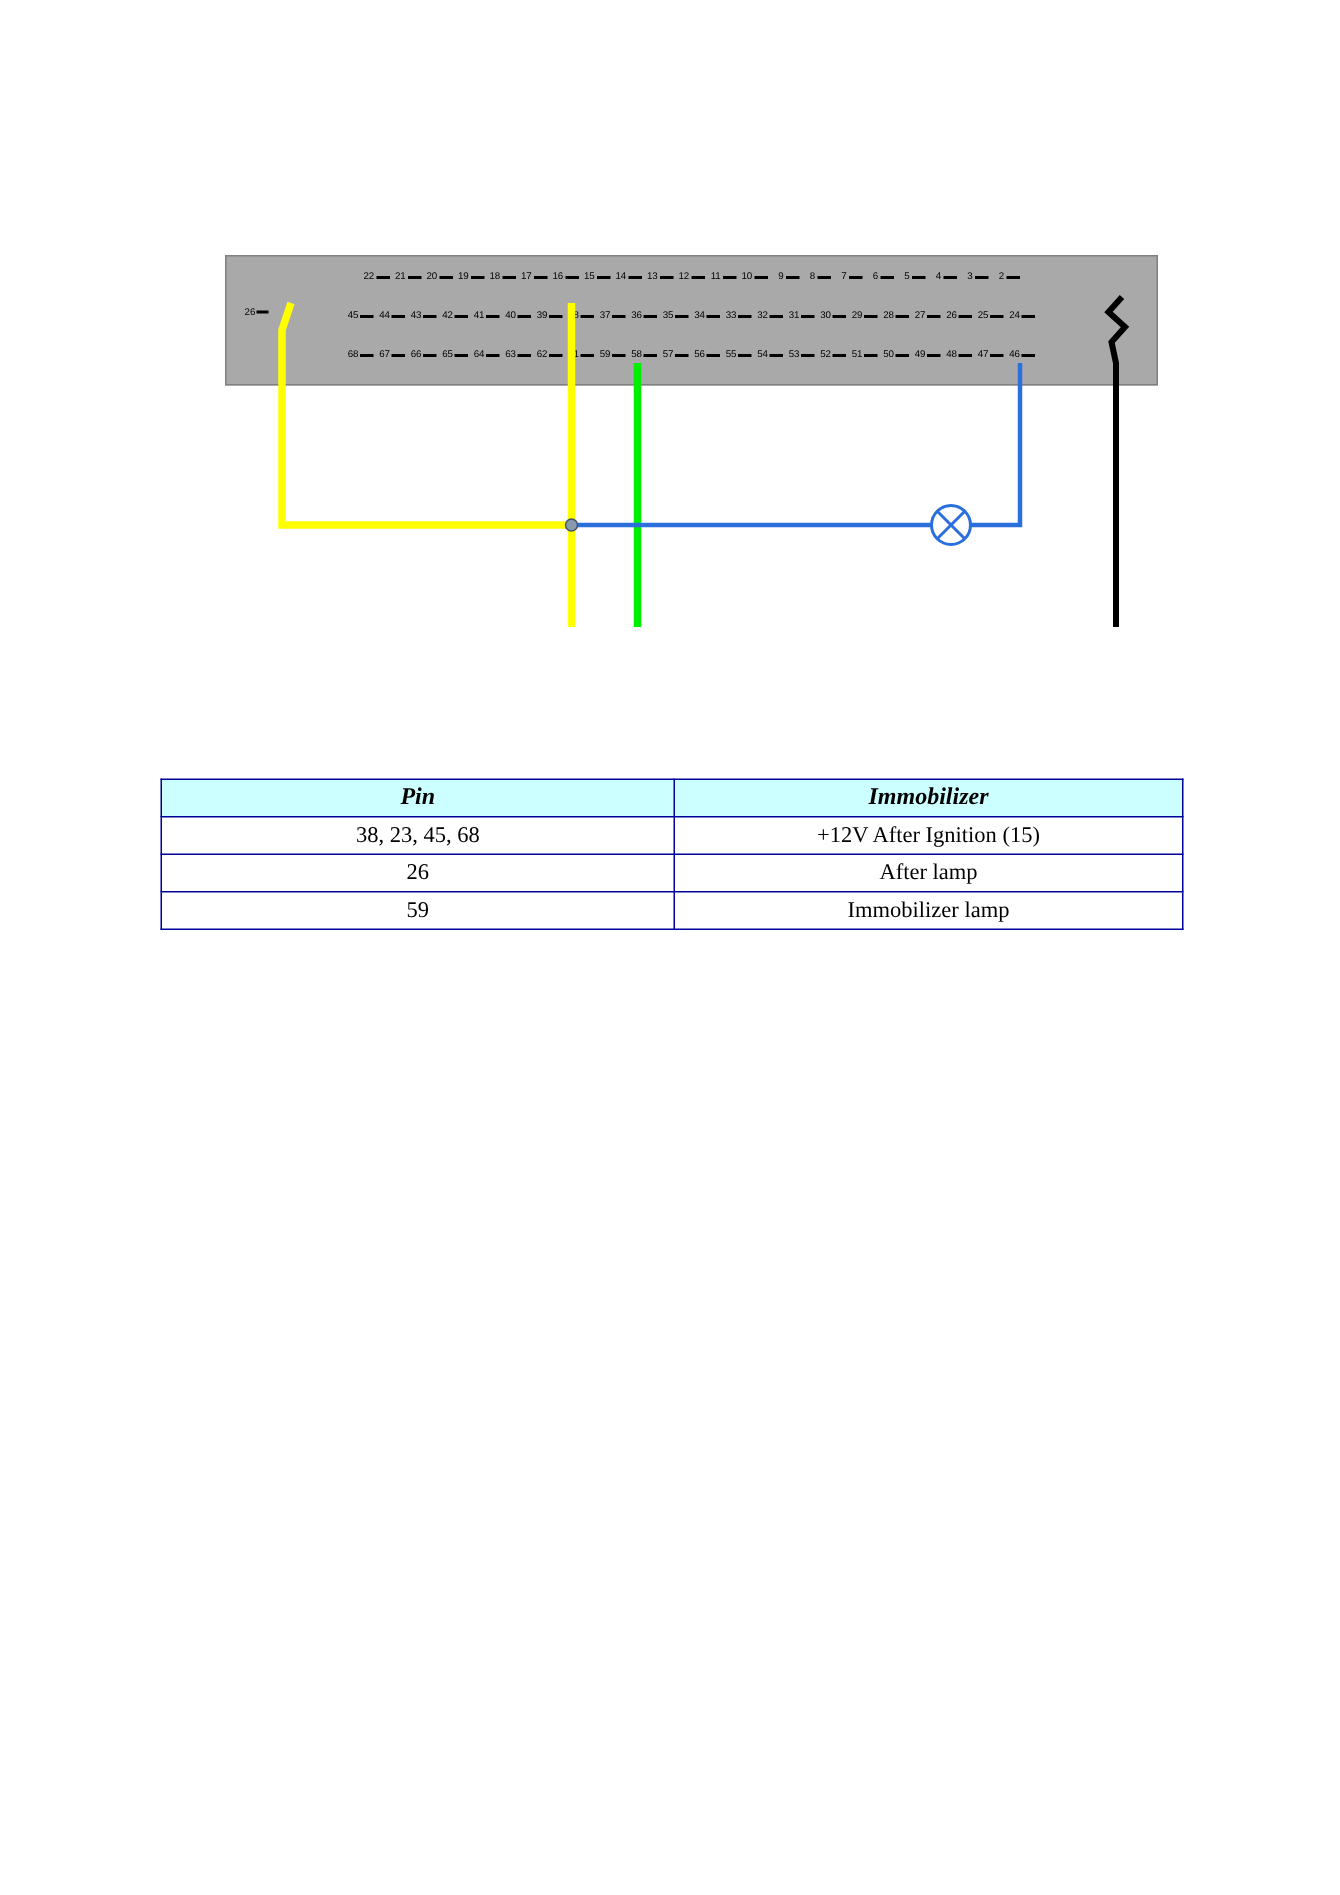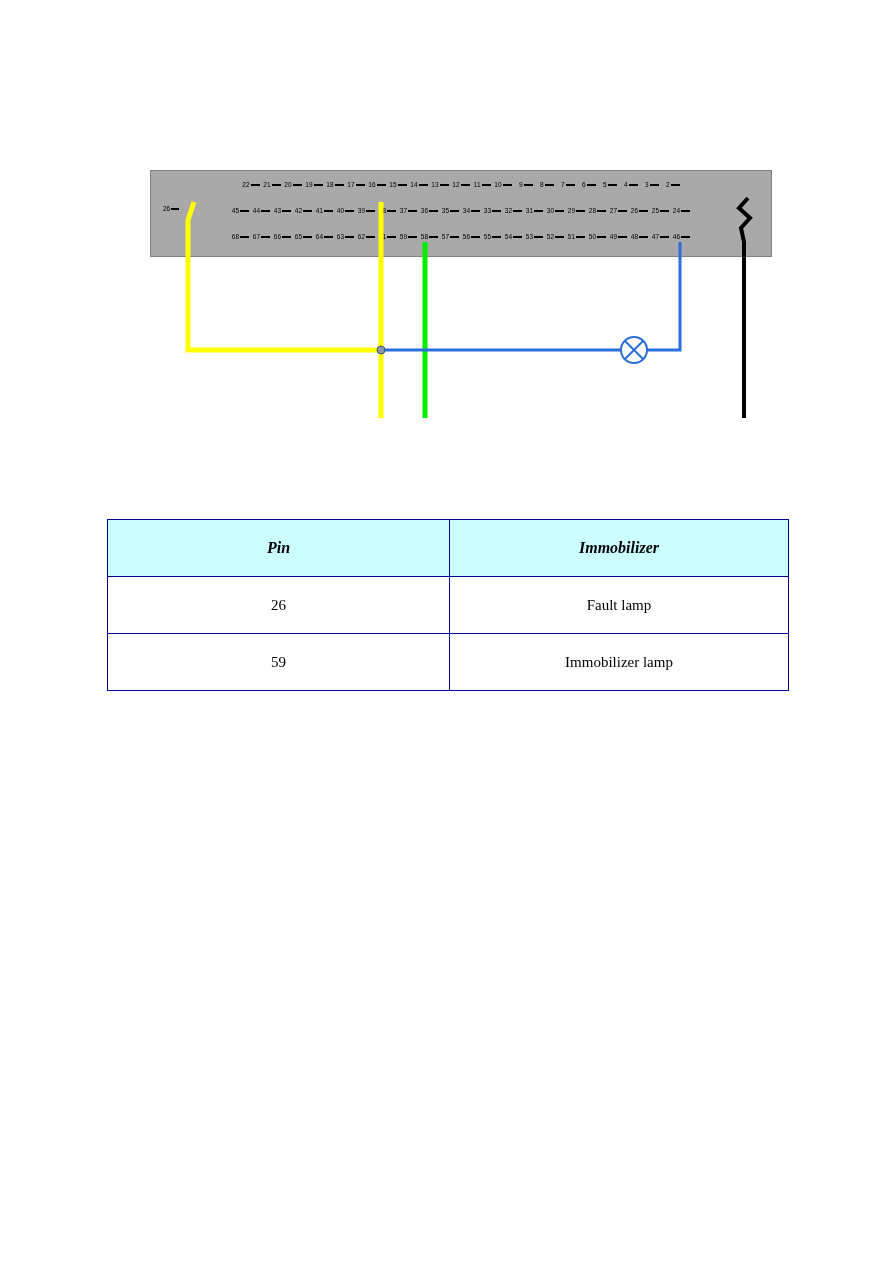--- a/index.html
+++ b/index.html
@@ -100,21 +100,21 @@
     top: 519px;
     width: 681px;
     border-collapse: collapse;
     table-layout: fixed;
   }
   #pin-table th, #pin-table td {
     border: 1px solid #00009a;
     text-align: center;
     font-size: 15px;
     color: #000000;
-    padding: 18px 4px;
+    padding: 2px 4px;
     height: 20px;
     background: #ffffff;
   }
   #pin-table thead th {
     background: #ccffff;
     font-style: italic;
     font-weight: bold;
     font-size: 16px;
   }
   #pin-table col.c1 { width: 342px; }
@@ -426,22 +426,26 @@
         <col class="c2">
       </colgroup>
     <thead>
       <tr>
         <th>Pin</th>
         <th>Immobilizer</th>
       </tr>
     </thead>
     <tbody id="pin-table-body">
         <tr>
+          <td>38, 23, 45, 68</td>
+          <td>+12V After Ignition (15)</td>
+        </tr>
+        <tr>
           <td>26</td>
-          <td>Fault lamp</td>
+          <td>After lamp</td>
         </tr>
         <tr>
           <td>59</td>
           <td>Immobilizer lamp</td>
         </tr>
       </tbody>
   </table>
 
 </div>
 

